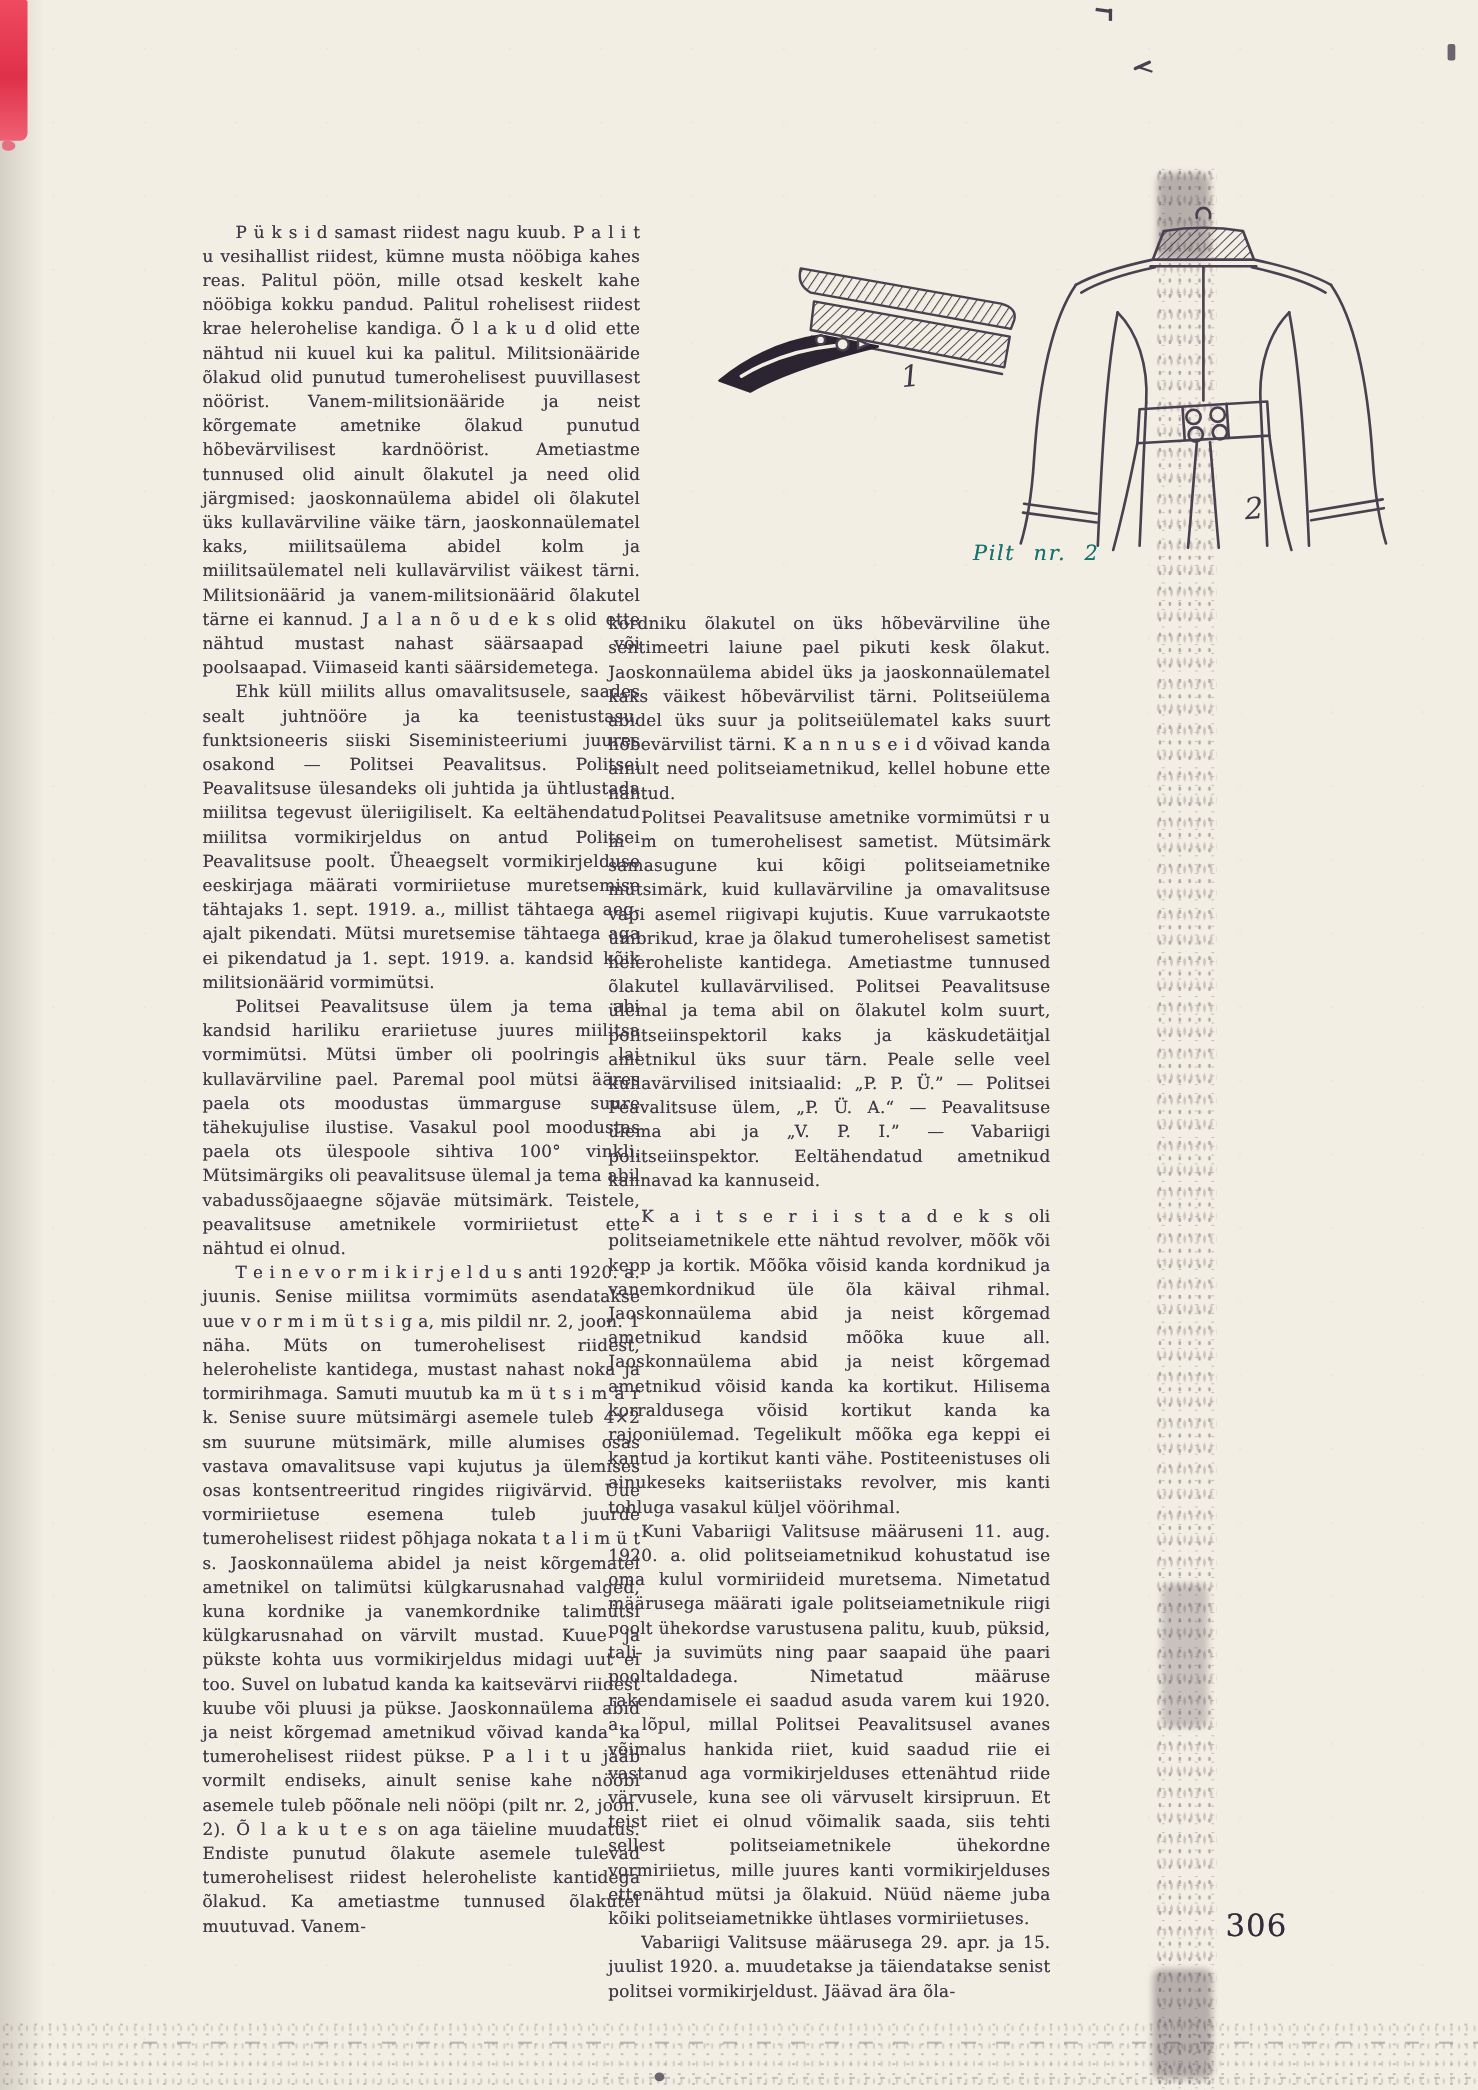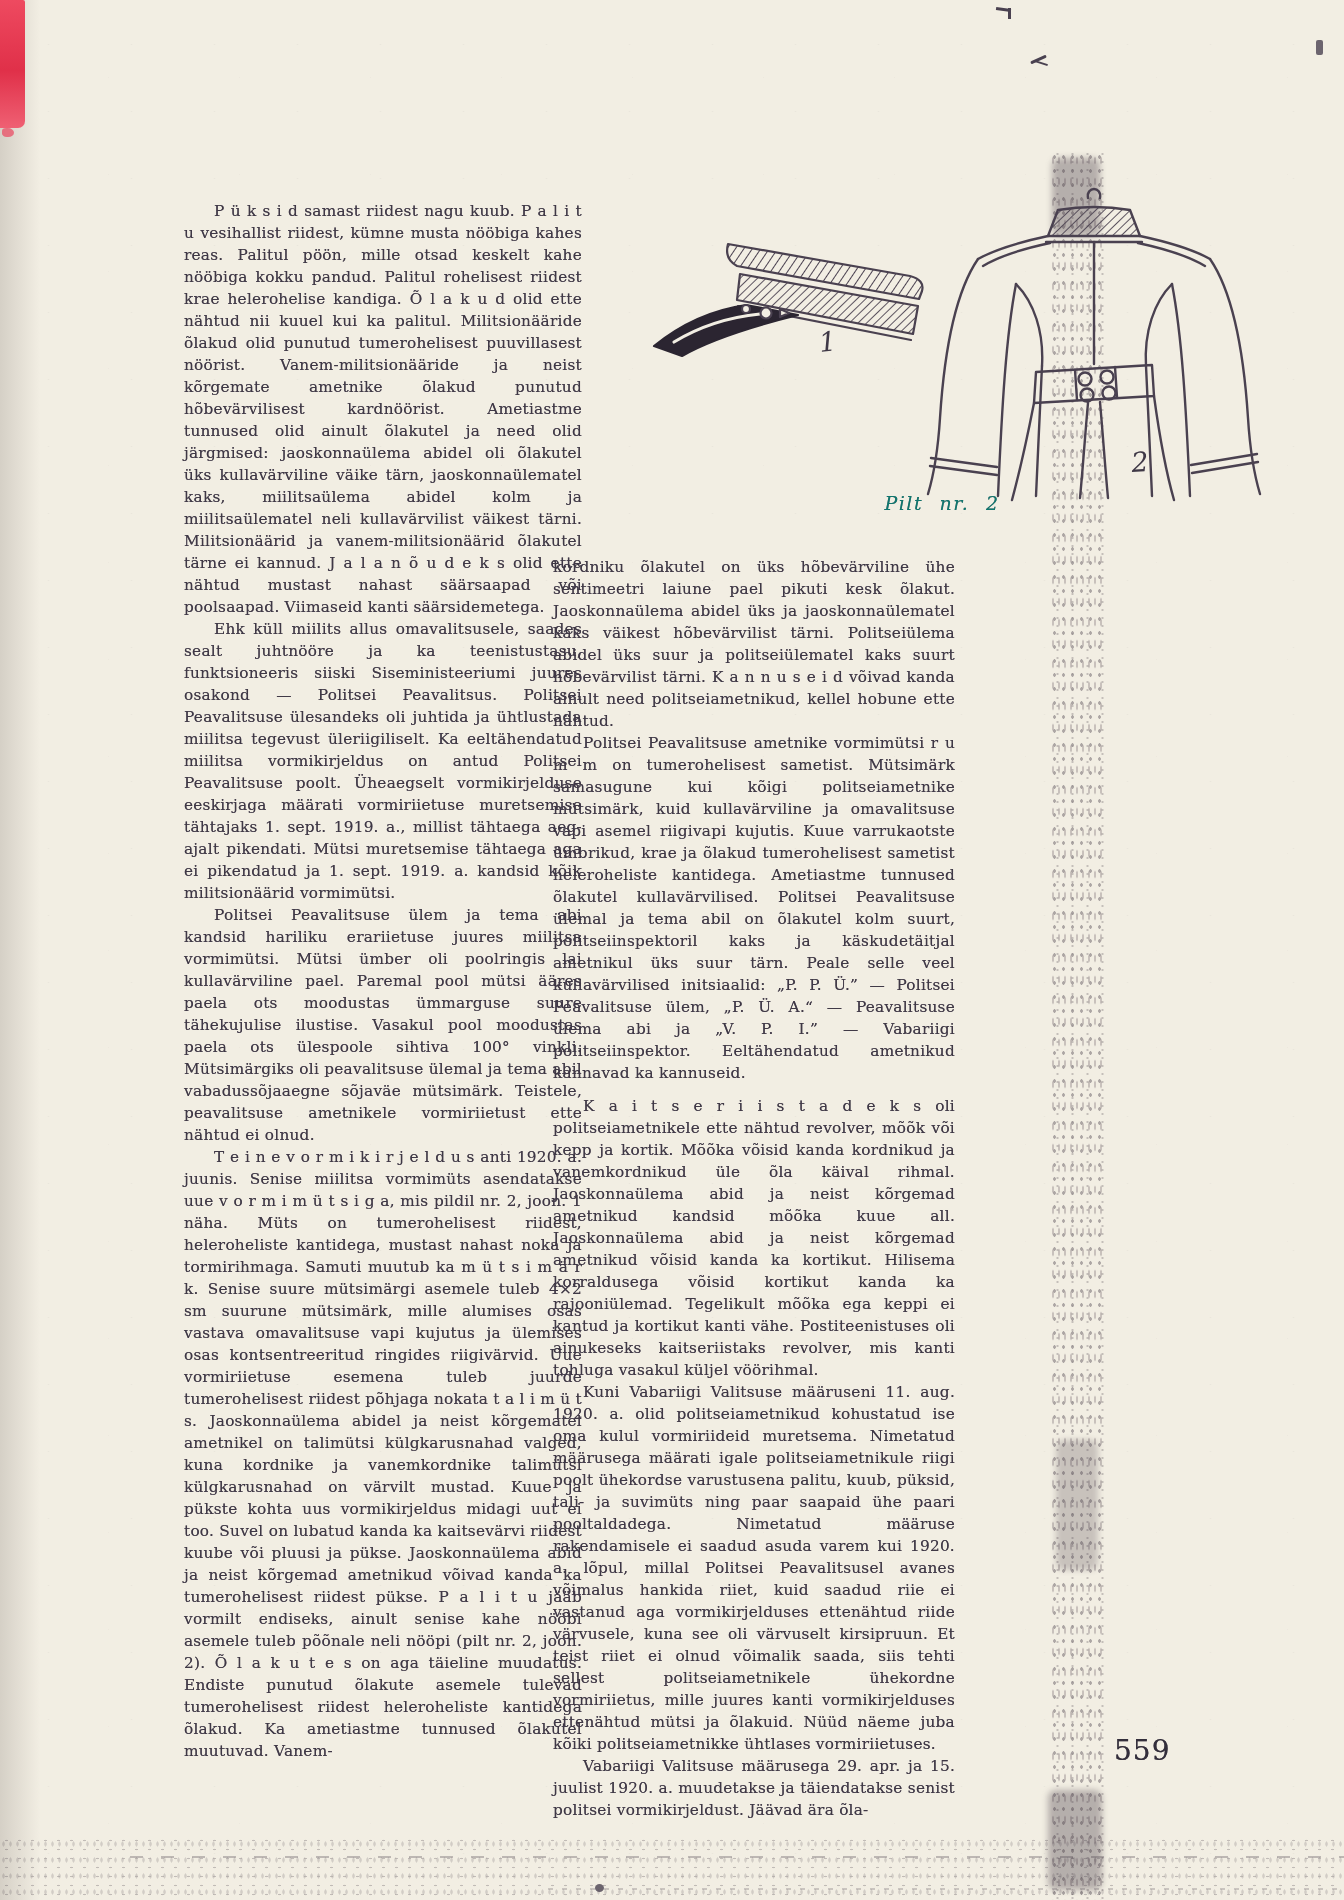--- a/index.html
+++ b/index.html
@@ -184,16 +184,16 @@
   </section>
 
   <section class="col col-right">
     <p>kordniku õlakutel on üks hõbevärviline ühe sentimeetri laiune pael pikuti kesk õlakut.  Jaoskonnaülema abidel üks ja jaoskonnaülematel kaks väikest hõbevärvilist tärni.  Politseiülema abidel üks suur ja politseiülematel kaks suurt hõbevärvilist tärni.  K a n n u s e i d  võivad kanda ainult need politseiametnikud, kellel hobune ette nähtud.</p>
     <p class="indent">Politsei Peavalitsuse ametnike vormimütsi  r u m m  on tumerohelisest sametist.  Mütsimärk samasugune kui kõigi politseiametnike mütsimärk, kuid kullavärviline ja omavalitsuse vapi asemel riigivapi kujutis.  Kuue varrukaotste ümbrikud, krae ja õlakud tumerohelisest sametist heleroheliste kantidega.  Ametiastme tunnused õlakutel kullavärvilised.  Politsei Peavalitsuse ülemal ja tema abil on õlakutel kolm suurt, politseiinspektoril kaks ja käskudetäitjal ametnikul üks suur tärn.  Peale selle veel kullavärvilised initsiaalid: „P. P. Ü.” — Politsei Peavalitsuse ülem, „P. Ü. A.“ — Peavalitsuse ülema abi ja „V. P. I.” — Vabariigi politseiinspektor.  Eeltähendatud ametnikud kannavad ka kannuseid.</p>
     <p class="indent gap-before">K a i t s e r i i s t a d e k s  oli politseiametnikele ette nähtud revolver, mõõk või kepp ja kortik.  Mõõka võisid kanda kordnikud ja vanemkordnikud üle õla käival rihmal.  Jaoskonnaülema abid ja neist kõrgemad ametnikud kandsid mõõka kuue all.  Jaoskonnaülema abid ja neist kõrgemad ametnikud võisid kanda ka kortikut.  Hilisema korraldusega võisid kortikut kanda ka rajooniülemad.  Tegelikult mõõka ega keppi ei kantud ja kortikut kanti vähe.  Postiteenistuses oli ainukeseks kaitseriistaks revolver, mis kanti tohluga vasakul küljel vöörihmal.</p>
     <p class="indent">Kuni Vabariigi Valitsuse määruseni 11. aug. 1920. a. olid politseiametnikud kohustatud ise oma kulul vormiriideid muretsema.  Nimetatud määrusega määrati igale politseiametnikule riigi poolt ühekordse varustusena palitu, kuub, püksid, tali- ja suvimüts ning paar saapaid ühe paari pooltaldadega.  Nimetatud määruse rakendamisele ei saadud asuda varem kui 1920. a. lõpul, millal Politsei Peavalitsusel avanes võimalus hankida riiet, kuid saadud riie ei vastanud aga vormikirjelduses ettenähtud riide värvusele, kuna see oli värvuselt kirsipruun.  Et teist riiet ei olnud võimalik saada, siis tehti sellest politseiametnikele ühekordne vormiriietus, mille juures kanti vormikirjelduses ettenähtud mütsi ja õlakuid.  Nüüd näeme juba kõiki politseiametnikke ühtlases vormiriietuses.</p>
     <p class="indent">Vabariigi Valitsuse määrusega 29. apr. ja 15. juulist 1920. a. muudetakse ja täiendatakse senist politsei vormikirjeldust.  Jäävad ära õla-</p>
   </section>
 
-  <div class="page-number">559</div>
+  <div class="page-number">306</div>
 
   <div class="grain"></div>
 </div>
 
 </body></html>

